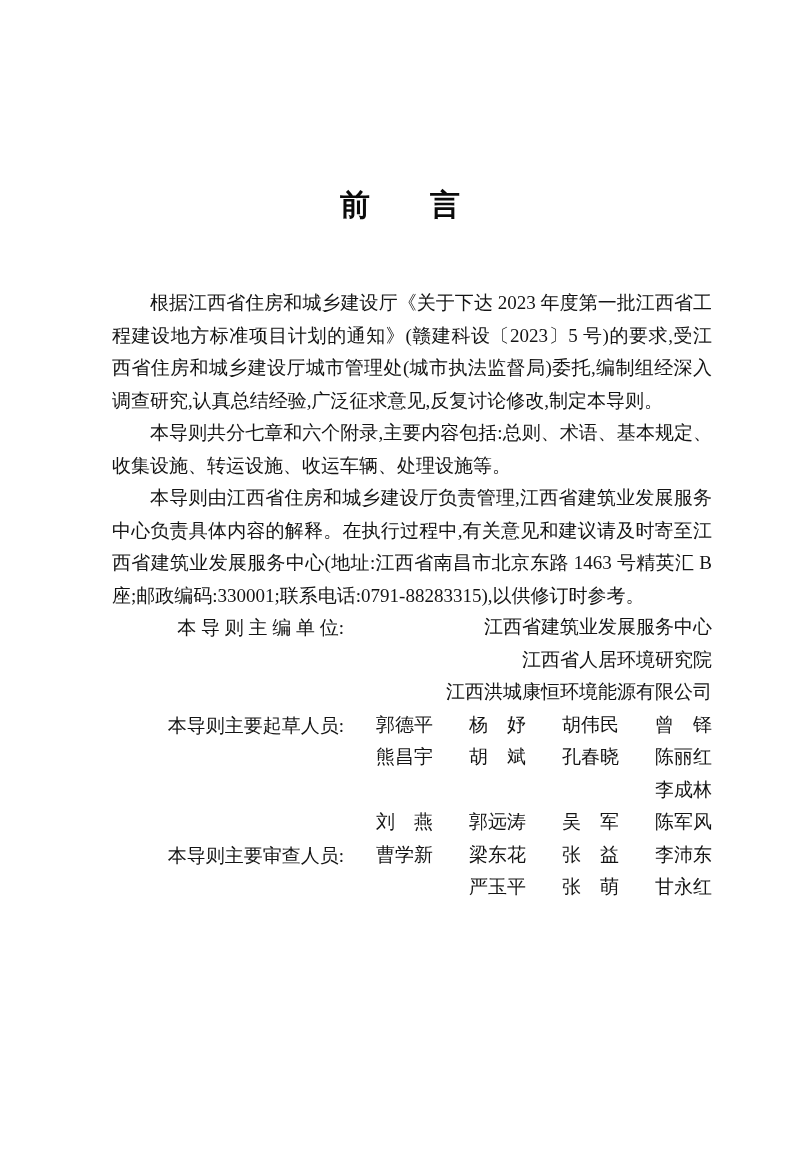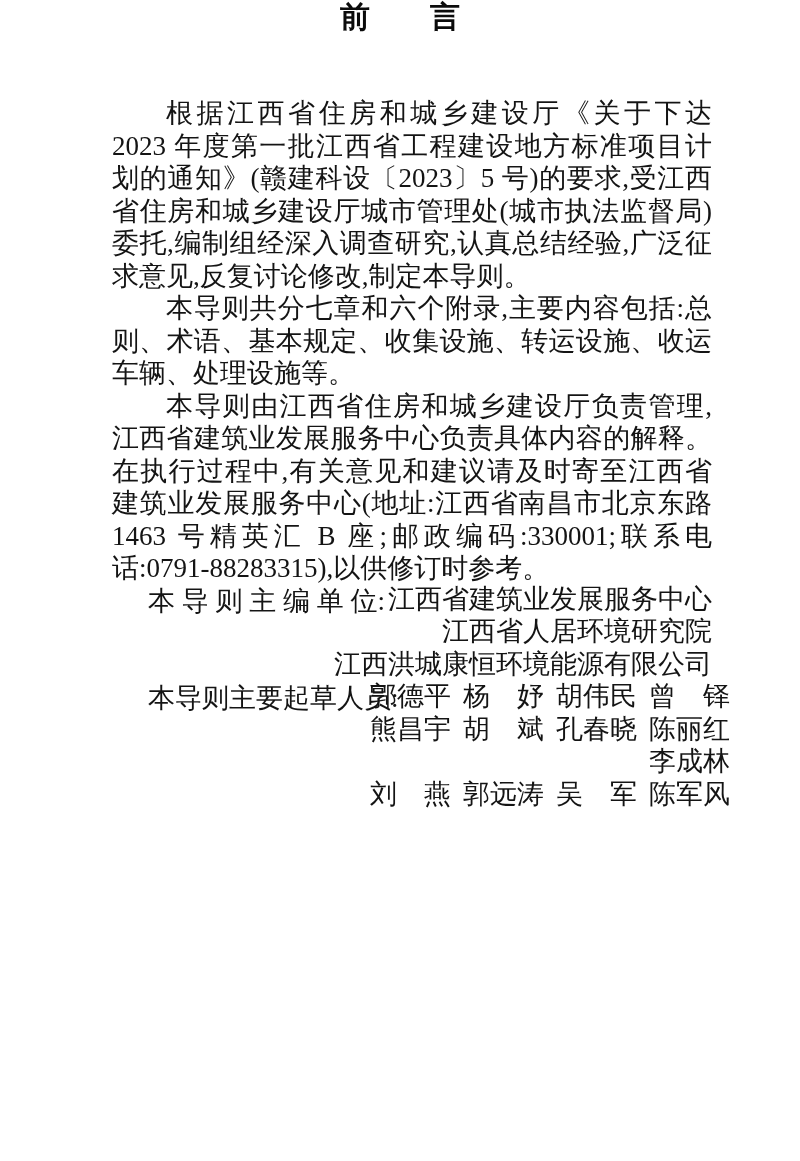--- a/index.html
+++ b/index.html
@@ -10,32 +10,33 @@
     font-family: "Liberation Serif", "DejaVu Serif", serif;
   }
   .page {
     position: relative;
     width: 800px; height: 1161px;
     overflow: hidden;
     background: #ffffff;
   }
   .doc-title {
     margin: 0;
+    padding-top: 190px;
     text-align: center;
-    font-family: Liberation Sans, sans-serif;
+    font-family: Liberation Mono, monospace;
     font-weight: bold;
     font-size: 30px;
     line-height: 34px;
     color: #0b0b0b;
     white-space: pre;
   }
   .content {
     margin: 63px 0 14px 112px;
     width: 600px;
-    font-size: 27px;
+    font-size: 19px;
     line-height: 32.5px;
   }
   .para {
     margin: 0;
     text-align: justify;
     text-justify: inter-character;
     text-indent: 2em;
   }
   .credit-row { display: flex; align-items: flex-start; text-align: right; }
   .credit-label {
@@ -81,15 +82,22 @@
         </div>
         <div class="credit-row">
           <span class="credit-label">本导则主要起草人员:</span>
           <div class="credit-values">
             <div class="name-row"><span class="name">郭德平</span><span class="name">杨　妤</span><span class="name">胡伟民</span><span class="name">曾　铎</span></div>
             <div class="name-row"><span class="name">熊昌宇</span><span class="name">胡　斌</span><span class="name">孔春晓</span><span class="name">陈丽红</span></div>
             <div class="name-row"><span class="name">李成林</span></div>
             <div class="name-row"><span class="name">刘　燕</span><span class="name">郭远涛</span><span class="name">吴　军</span><span class="name">陈军风</span></div>
           </div>
         </div>
+        <div class="credit-row">
+          <span class="credit-label">本导则主要审查人员:</span>
+          <div class="credit-values">
+            <div class="name-row"><span class="name">曹学新</span><span class="name">梁东花</span><span class="name">张　益</span><span class="name">李沛东</span></div>
+            <div class="name-row"><span class="name">严玉平</span><span class="name">张　萌</span><span class="name">甘永红</span></div>
+          </div>
+        </div>
       </div>
   </div>
 </div>
 
 </body></html>

